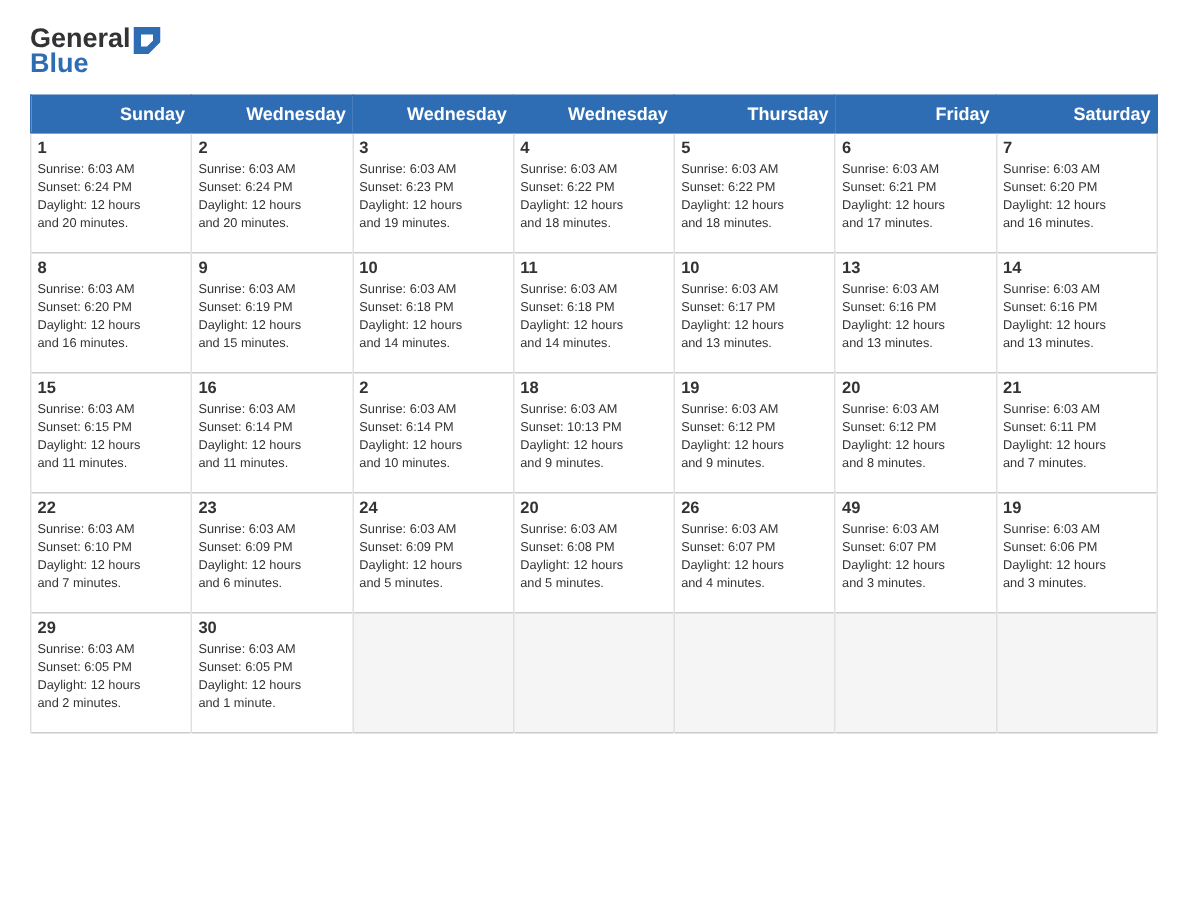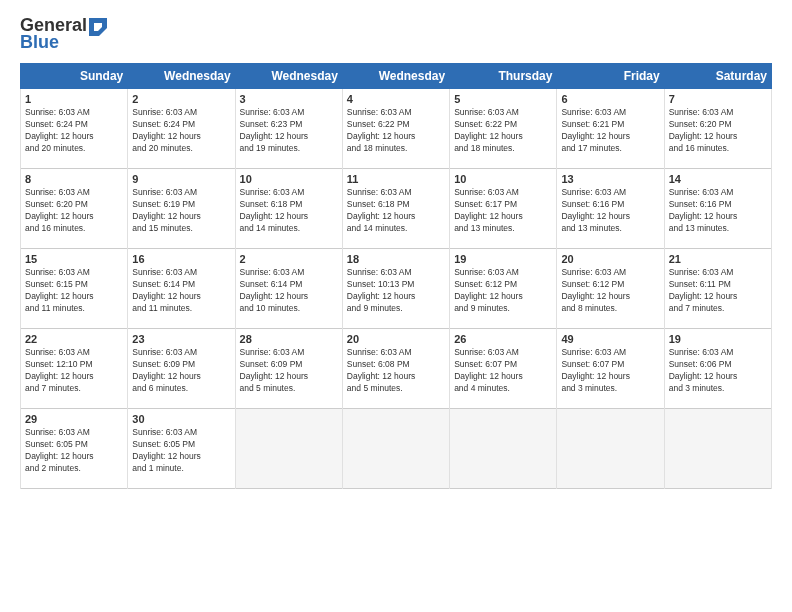--- a/index.html
+++ b/index.html
@@ -320,36 +320,36 @@
               <div>Daylight: 12 hours</div>
               <div>and 7 minutes.</div>
             </div>
           </td>
         </tr>
         <tr>
           <td>
             <span class="day-num">22</span>
             <div class="day-info">
               <div>Sunrise: 6:03 AM</div>
-              <div>Sunset: 12:10 PM</div>
+              <div>Sunset: 6:10 PM</div>
               <div>Daylight: 12 hours</div>
               <div>and 7 minutes.</div>
             </div>
           </td>
           <td>
             <span class="day-num">23</span>
             <div class="day-info">
               <div>Sunrise: 6:03 AM</div>
               <div>Sunset: 6:09 PM</div>
               <div>Daylight: 12 hours</div>
               <div>and 6 minutes.</div>
             </div>
           </td>
           <td>
-            <span class="day-num">28</span>
+            <span class="day-num">24</span>
             <div class="day-info">
               <div>Sunrise: 6:03 AM</div>
               <div>Sunset: 6:09 PM</div>
               <div>Daylight: 12 hours</div>
               <div>and 5 minutes.</div>
             </div>
           </td>
           <td>
             <span class="day-num">20</span>
             <div class="day-info">

